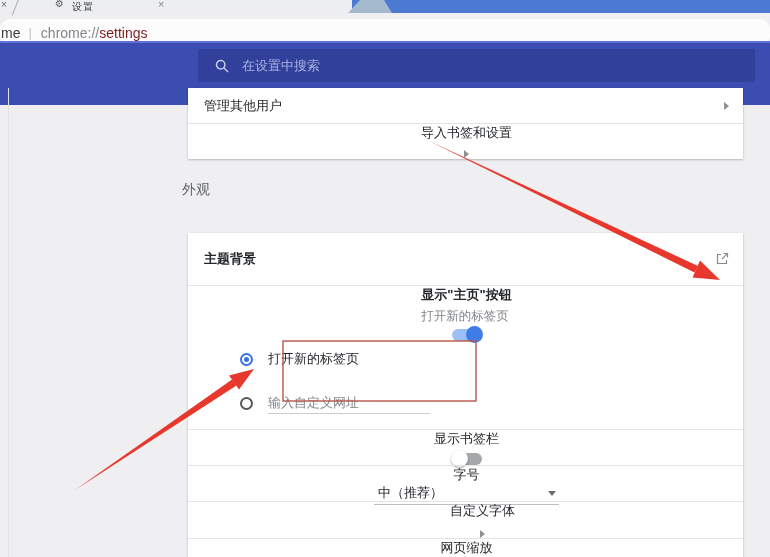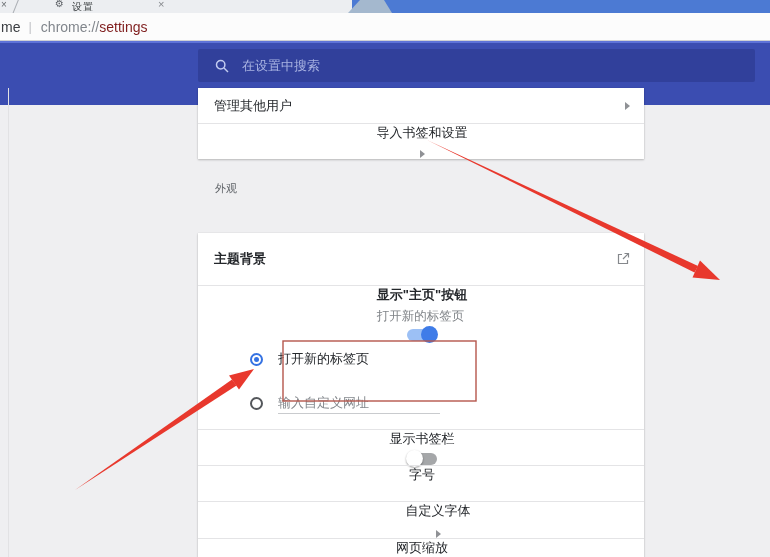--- a/index.html
+++ b/index.html
@@ -11,41 +11,41 @@
   .tabs-left { position:absolute; left:0; top:0; width:352px; height:13px; background:#eceef1; }
   .stub-close { position:absolute; left:1px; top:-1px; font-size:10px; color:#6a6d71; }
   .tab-sep { position:absolute; left:15px; top:-2px; width:1px; height:18px; background:#a9adb2; transform:rotate(22deg); }
   .tab-gear { position:absolute; left:55px; top:-2px; font-size:10px; color:#5f6368; }
   .tab-title { position:absolute; left:72px; top:0px; font-size:10px; color:#3c4043; letter-spacing:1px; }
   .tab-close { position:absolute; left:158px; top:-2px; font-size:11px; color:#85888c; }
   .newtab-btn { position:absolute; left:348px; top:0; width:44px; height:13px; background:#a4b8ce;
                 clip-path:polygon(12px 0, 36px 0, 44px 13px, 0 13px); }
 
   
-  .omnibox { position:absolute; left:0; top:13px; width:770px; height:28px; background:#fcfcfc;
-             border-bottom:1px solid #cfd1d4; display:flex; align-items:center; font-size:14px; }
+  .omnibox { position:absolute; left:0; top:19px; width:770px; height:28px; background:#fcfcfc;
+             border-bottom:1px solid #cfd1d4; display:flex; align-items:center; font-size:14px;border-radius:11px; }
   .omnibox .prefix { color:#3a3d41; margin-left:1px; }
   .omnibox .pipe { color:#c3c5c8; margin:0 9px 0 8px; font-size:13px; }
   .omnibox .scheme { color:#81868c; }
   .omnibox .path { color:#7f1d1d; }
 
   
   .header { position:absolute; left:0; top:41px; width:770px; height:64px; background:#3b4db1;
             border-top:2px solid #5e73d8; }
   .searchbox { position:absolute; left:198px; top:6px; width:557px; height:33px; background:#31409b;
                border-radius:2px; display:flex; align-items:center; }
   .searchbox svg { margin-left:17px; }
   .search-ph { color:#a9b3e2; font-size:13px; margin-left:13px; }
 
   
-  .card { position:absolute; left:198px; width:446px; background:#fff;
+  .card { position:absolute; left:188px; width:555px; background:#fff;
           box-shadow:0 1px 2px rgba(0,0,0,.22), 0 0 1px rgba(0,0,0,.12); }
   .card1 { top:88px; height:71px; }
   .card2 { top:205px; height:343px;margin-top:28px; }
-  .section-title { position:absolute; left:215px; top:181px; font-size:11px; color:#5f6368; }
+  .section-title { position:absolute; left:182px; top:181px; font-size:14px; color:#5f6368; }
 
   .row { position:relative; display:flex; align-items:center; padding:0 14px 0 16px; }
   .row.bordered { border-top:1px solid #e4e4e6;flex-direction:column; }
   .h35 { height:35px; } .h36 { height:36px; } .h52 { height:52px; }
   .h37 { height:37px;padding-left:48px; } .h38 { height:38px; } .h56 { height:56px; }
   .row-label { font-size:13px; color:#24272b; }
   .row-text .row-title { font-size:13px; color:#24272b; font-weight:700; }
   .row-text .row-sub { font-size:12.5px; color:#808488; margin-top:4px; }
   .spacer { flex:1; }
 
@@ -176,20 +176,24 @@
       <span class="row-label">显示书签栏</span>
       <span class="spacer"></span>
       <span class="toggle off">
           <span class="knob"></span>
         </span>
     </div>
 
     <div class="row h36 bordered">
       <span class="row-label">字号</span>
       <span class="spacer"></span>
+      <span class="select">
+        <span class="value">中（推荐）</span>
+        <span class="caret"></span>
+      </span>
     </div>
 
     <div class="row h37 bordered">
       <span class="row-label">自定义字体</span>
       <span class="spacer"></span>
       <span class="chev-right"></span>
     </div>
 
     <div class="row h38 bordered">
       <span class="row-label">网页缩放</span>

